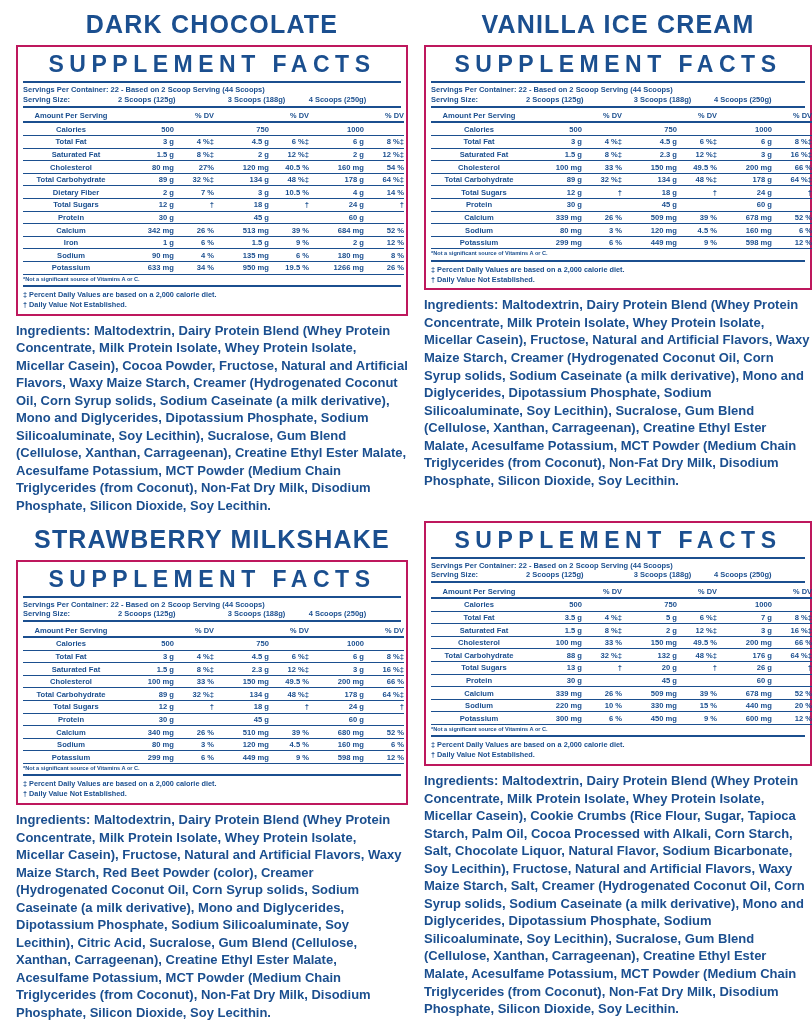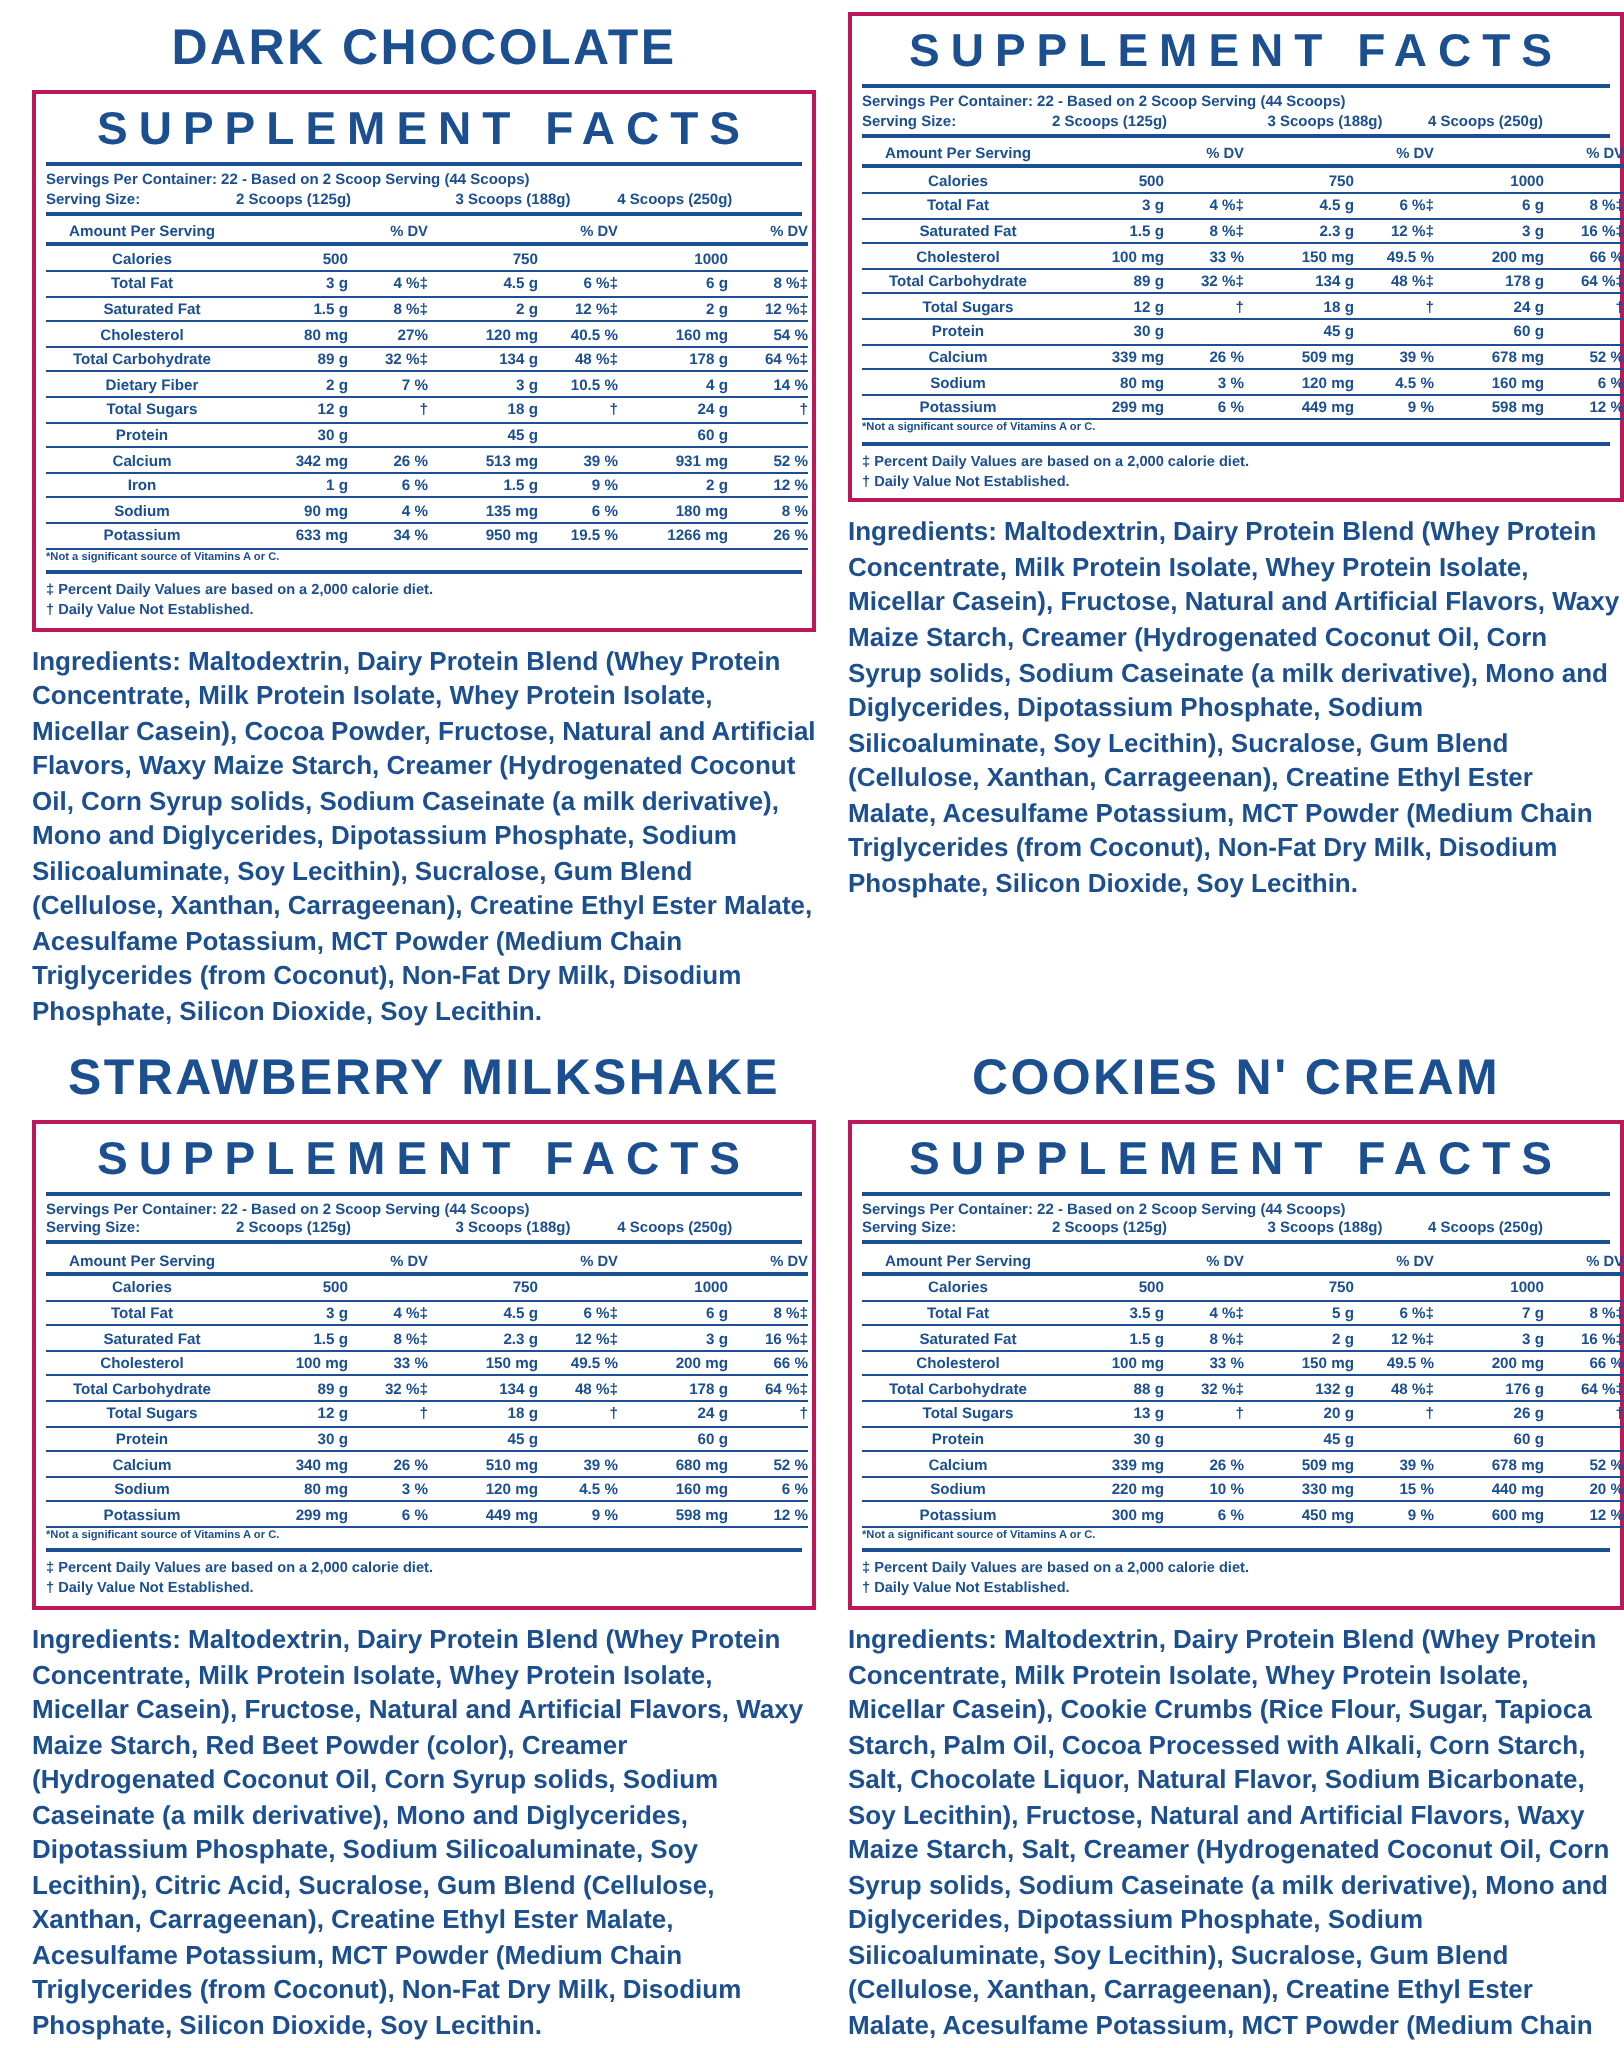--- a/index.html
+++ b/index.html
@@ -225,21 +225,21 @@
               <td class="dv dv2"></td>
               <td class="v v3">60 g</td>
               <td class="dv dv3"></td>
             </tr>
             <tr>
               <td class="nutr">Calcium</td>
               <td class="v v1">342 mg</td>
               <td class="dv dv1">26 %</td>
               <td class="v v2">513 mg</td>
               <td class="dv dv2">39 %</td>
-              <td class="v v3">931 mg</td>
+              <td class="v v3">684 mg</td>
               <td class="dv dv3">52 %</td>
             </tr>
             <tr>
               <td class="nutr">Iron</td>
               <td class="v v1">1 g</td>
               <td class="dv dv1">6 %</td>
               <td class="v v2">1.5 g</td>
               <td class="dv dv2">9 %</td>
               <td class="v v3">2 g</td>
               <td class="dv dv3">12 %</td>
@@ -271,20 +271,21 @@
         <div><span>†</span> <span>Daily Value Not Established.</span></div>
       </div>
     </div>
     <div class="ingredients">
       <span class="lbl">Ingredients:</span>
       <span>Maltodextrin, Dairy Protein Blend (Whey Protein Concentrate, Milk Protein Isolate, Whey Protein Isolate, Micellar Casein), Cocoa Powder, Fructose, Natural and Artificial Flavors, Waxy Maize Starch, Creamer (Hydrogenated Coconut Oil, Corn Syrup solids, Sodium Caseinate (a milk derivative), Mono and Diglycerides, Dipotassium Phosphate, Sodium Silicoaluminate, Soy Lecithin), Sucralose, Gum Blend (Cellulose, Xanthan, Carrageenan), Creatine Ethyl Ester Malate, Acesulfame Potassium, MCT Powder (Medium Chain Triglycerides (from Coconut), Non-Fat Dry Milk, Disodium Phosphate, Silicon Dioxide, Soy Lecithin.</span>
     </div>
   </div>
 
   <div class="panel">
+    <div class="flavor-title">VANILLA ICE CREAM</div>
     <div class="facts-box">
       <div class="facts-head">SUPPLEMENT FACTS</div>
       <hr class="hr-thick">
       <div class="servings">Servings Per Container: 22 - Based on 2 Scoop Serving (44 Scoops)</div>
       <div class="serv-row">
         <div class="serv-label">Serving Size:</div>
         <div class="serv-cols">
           <div class="serv-col c1">2 Scoops (125g)</div>
           <div class="serv-col c2">3 Scoops (188g)</div>
           <div class="serv-col c3">4 Scoops (250g)</div>
@@ -532,21 +533,20 @@
         <div><span>†</span> <span>Daily Value Not Established.</span></div>
       </div>
     </div>
     <div class="ingredients">
       <span class="lbl">Ingredients:</span>
       <span>Maltodextrin, Dairy Protein Blend (Whey Protein Concentrate, Milk Protein Isolate, Whey Protein Isolate, Micellar Casein), Fructose, Natural and Artificial Flavors, Waxy Maize Starch, Red Beet Powder (color), Creamer (Hydrogenated Coconut Oil, Corn Syrup solids, Sodium Caseinate (a milk derivative), Mono and Diglycerides, Dipotassium Phosphate, Sodium Silicoaluminate, Soy Lecithin), Citric Acid, Sucralose, Gum Blend (Cellulose, Xanthan, Carrageenan), Creatine Ethyl Ester Malate, Acesulfame Potassium, MCT Powder (Medium Chain Triglycerides (from Coconut), Non-Fat Dry Milk, Disodium Phosphate, Silicon Dioxide, Soy Lecithin.</span>
     </div>
   </div>
 
   <div class="panel">
-    <div class="flavor-title">COOKIES N' CREAM</div>
     <div class="facts-box">
       <div class="facts-head">SUPPLEMENT FACTS</div>
       <hr class="hr-thick">
       <div class="servings">Servings Per Container: 22 - Based on 2 Scoop Serving (44 Scoops)</div>
       <div class="serv-row">
         <div class="serv-label">Serving Size:</div>
         <div class="serv-cols">
           <div class="serv-col c1">2 Scoops (125g)</div>
           <div class="serv-col c2">3 Scoops (188g)</div>
           <div class="serv-col c3">4 Scoops (250g)</div>

